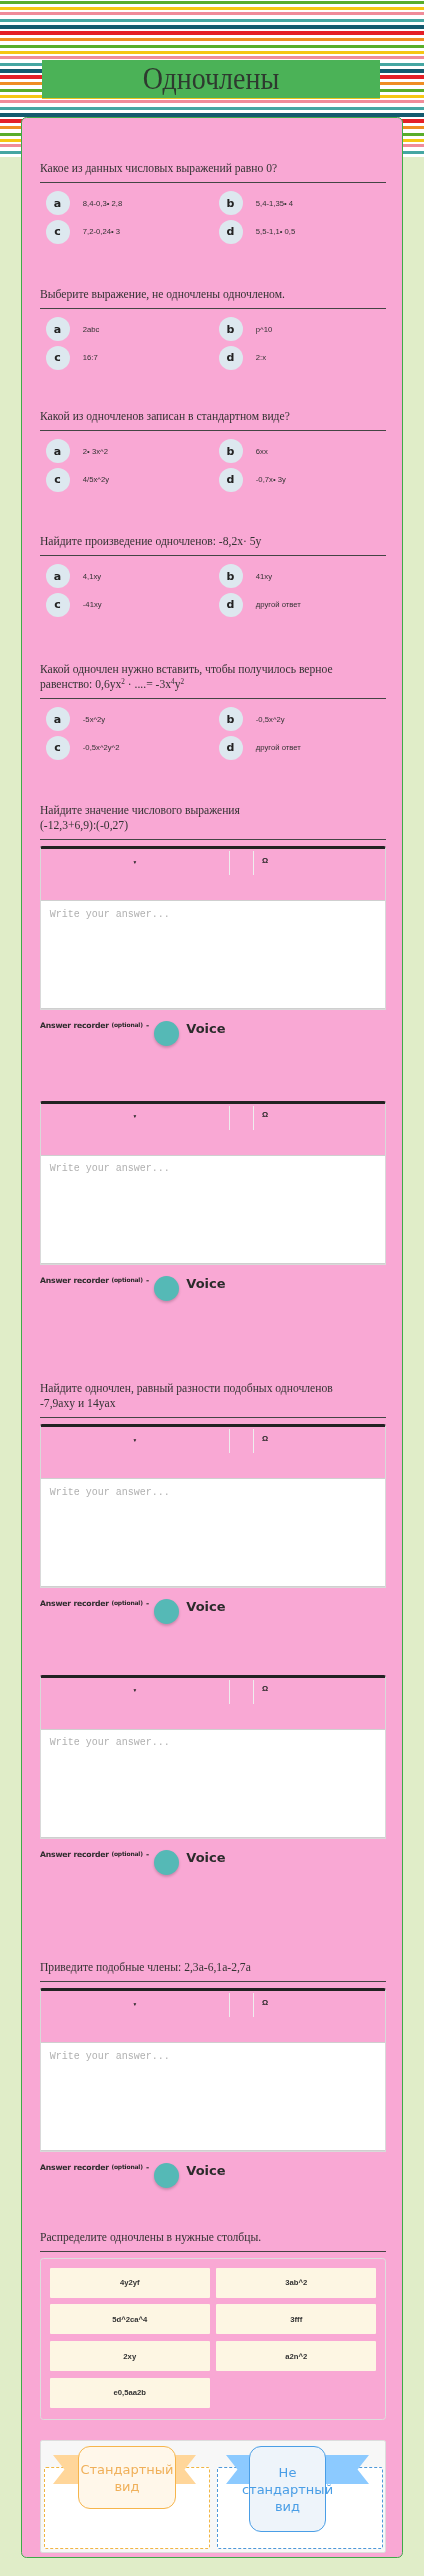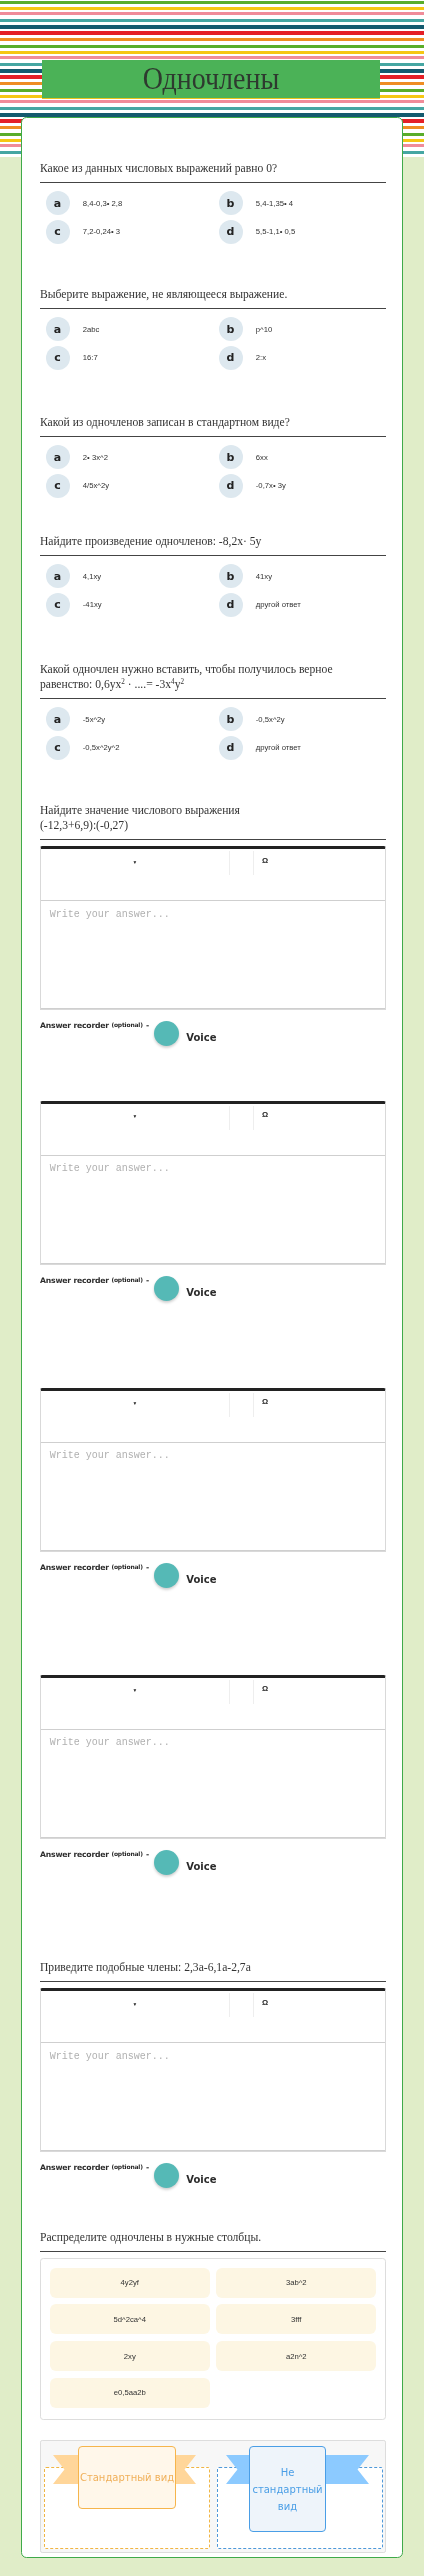--- a/index.html
+++ b/index.html
@@ -29,21 +29,21 @@
     background: #4bb257;
     border-bottom: 1.7px solid #e8c21f;
     display: flex; align-items: center; justify-content: center;
   }
   .title-band h1 {
     font-family: "Liberation Serif", serif; font-weight: normal;
     font-size: 28px; color: #2e3a2f; line-height: 1; transform: scaleY(1.1);
   }
   .card {
     position: absolute; left: 21px; top: 117px; width: 382px; height: 2441px;
-    background: #ffffff; border: 1.7px solid #3faa4a; border-radius: 5.5px;
+    background: #f9a8d4; border: 1.7px solid #3faa4a; border-radius: 5.5px;
   }
   .q { position: absolute; left: 18px; width: 346px; }
   .q-title {
     font-family: "Liberation Serif", serif; font-size: 11.6px; line-height: 15px;
     color: #333; padding-bottom: 5.5px; border-bottom: 0.8px solid #444;
   }
   .q-title sup { font-size: 7.2px; vertical-align: 4.4px; line-height: 0; }
   .opts { display: grid; grid-template-columns: 1fr 1fr; row-gap: 4.4px; margin-top: 8.8px; }
   .opt { display: flex; align-items: center; height: 24px; cursor: pointer; }
   .opt-badge {
@@ -61,31 +61,31 @@
   .answer {
     display: block; width: 100%; height: 108px; border: none; border-bottom: 1.1px solid #cfcfcf;
     padding: 7.7px 8.8px; font-family: Liberation Mono, monospace; font-size: 10px; resize: none; outline: none;
   }
   .answer::placeholder { color: #b0b0b0; }
   .recorder { display: flex; align-items: flex-start; margin-top: 11px; height: 25.4px; }
   .rec-label { font-family: "DejaVu Sans", sans-serif; font-weight: bold; font-size: 7.7px; color: #2b2b2b; letter-spacing: -0.2px; }
   .rec-opt { font-size: 6px; }
   .rec-dash { font-family: "DejaVu Sans", sans-serif; font-weight: bold; font-size: 7.7px; margin-left: 3.3px; }
   .rec-btn { width: 25px; height: 25px; border-radius: 50%; background: #55b9b6; margin-left: 4.4px; box-shadow: 0 1.7px 2.8px rgba(0,0,0,0.2); cursor: pointer; border: none; }
-  .rec-voice { font-family: "DejaVu Sans", sans-serif; font-weight: bold; font-size: 10px; margin-left: 7.7px; margin-top: 11px; }
+  .rec-voice { font-family: "DejaVu Sans", sans-serif; font-weight: bold; font-size: 13px; margin-left: 7.7px; }
   .pool { margin-top: 6.6px; border: 0.6px solid #ddd; border-radius: 3.3px; padding: 8.8px 8.8px 11px; display: grid; grid-template-columns: 1fr 1fr; gap: 6.6px; }
-  .chip { height: 30px; background: #fdf6e3; border-radius: 6px; display: flex; align-items: center; justify-content: center; font-size: 7.7px; color: #333; cursor: grab; }
+  .chip { height: 30px; background: #fdf6e3; border-radius: 1px; display: flex; align-items: center; justify-content: center; font-size: 7.7px; color: #333; cursor: grab; font-weight: bold; }
   .buckets { margin-top: 20px; height: 113px; border: 0.6px solid #ddd; border-radius: 2.2px; background: #f7f7f7; position: relative; }
   .bucket { position: absolute; top: 26.5px; width: 166px; height: 82px; background: #fff; border-radius: 2.2px; cursor: pointer; }
   .bucket.orange { left: 3.3px; border: 0.8px dashed #f0b543; }
   .bucket.blue { left: 176px; border: 0.8px dashed #4f99d9; }
   .ribbon { position: absolute; height: 29px; top: 14.4px; }
   .ribbon.orange { background: #ffd69a; left: 12px; width: 143px; clip-path: polygon(0 0, 100% 0, 92% 50%, 100% 100%, 0 100%, 8% 50%); }
   .ribbon.blue { background: #8ccaff; left: 185px; width: 143px; clip-path: polygon(0 0, 100% 0, 92% 50%, 100% 100%, 0 100%, 8% 50%); }
-  .label-box { position: absolute; display: flex; align-items: center; justify-content: center; text-align: center; font-family: "DejaVu Sans", sans-serif; font-size: 10px; line-height: 17px; border-radius: 4px; }
+  .label-box { position: absolute; display: flex; align-items: center; justify-content: center; text-align: center; font-family: "DejaVu Sans", sans-serif; font-size: 13px; line-height: 17px; border-radius: 12px; }
   .label-box.orange { left: 37px; top: 5.5px; width: 98px; height: 63px; background: #fff7ea; border: 1.1px solid #f6b54c; color: #f0b05a; }
   .label-box.blue { left: 208px; top: 5.5px; width: 77px; height: 86px; background: #eef4fa; border: 1.1px solid #4a9ee6; color: #4a9ee6; }
 </style>
 </head>
 <body>
 
 <div class="stripes"></div>
 <div class="title-band">
   <h1>Одночлены</h1>
 </div>
@@ -108,42 +108,42 @@
           <span class="opt-text">7,2-0,24• 3</span>
         </div>
       <div class="opt">
           <span class="opt-badge">d</span>
           <span class="opt-text">5,5-1,1• 0,5</span>
         </div>
     </div>
   </div>
 
   <div class="q" style="top:169px">
-    <div class="q-title">Выберите выражение, не являющееся выражение.</div>
+    <div class="q-title">Выберите выражение, не одночлены одночленом.</div>
     <div class="opts">
       <div class="opt">
           <span class="opt-badge">a</span>
           <span class="opt-text">2abc</span>
         </div>
       <div class="opt">
           <span class="opt-badge">b</span>
           <span class="opt-text">p^10</span>
         </div>
       <div class="opt">
           <span class="opt-badge">c</span>
           <span class="opt-text">16:7</span>
         </div>
       <div class="opt">
           <span class="opt-badge">d</span>
           <span class="opt-text">2:x</span>
         </div>
     </div>
   </div>
 
-  <div class="q" style="top:297px">
+  <div class="q" style="top:291px">
     <div class="q-title">Какой из одночленов записан в стандартном виде?</div>
     <div class="opts">
       <div class="opt">
           <span class="opt-badge">a</span>
           <span class="opt-text">2• 3x^2</span>
         </div>
       <div class="opt">
           <span class="opt-badge">b</span>
           <span class="opt-text">6xx</span>
         </div>
@@ -235,20 +235,21 @@
     </div>
     <div class="recorder">
       <span class="rec-label">Answer recorder</span>&nbsp;<span class="rec-label rec-opt">(optional)</span>
       <span class="rec-dash">-</span>
       <button class="rec-btn"></button>
       <span class="rec-voice">Voice</span>
     </div>
   </div>
 
   <div class="q" style="top:1263px">
+    <div class="q-title"><span>Найдите одночлен, равный разности подобных одночленов</span><br><span>-7,9axy и 14yax</span></div>
     <div class="editor">
       <div class="toolbar">
         <div class="tb-dropdown">
             <span>▾</span>
           </div>
         <div class="tb-sep"></div>
         <div class="tb-omega">Ω</div>
       </div>
       <textarea class="answer" placeholder="Write your answer..." style=""></textarea>
     </div>

